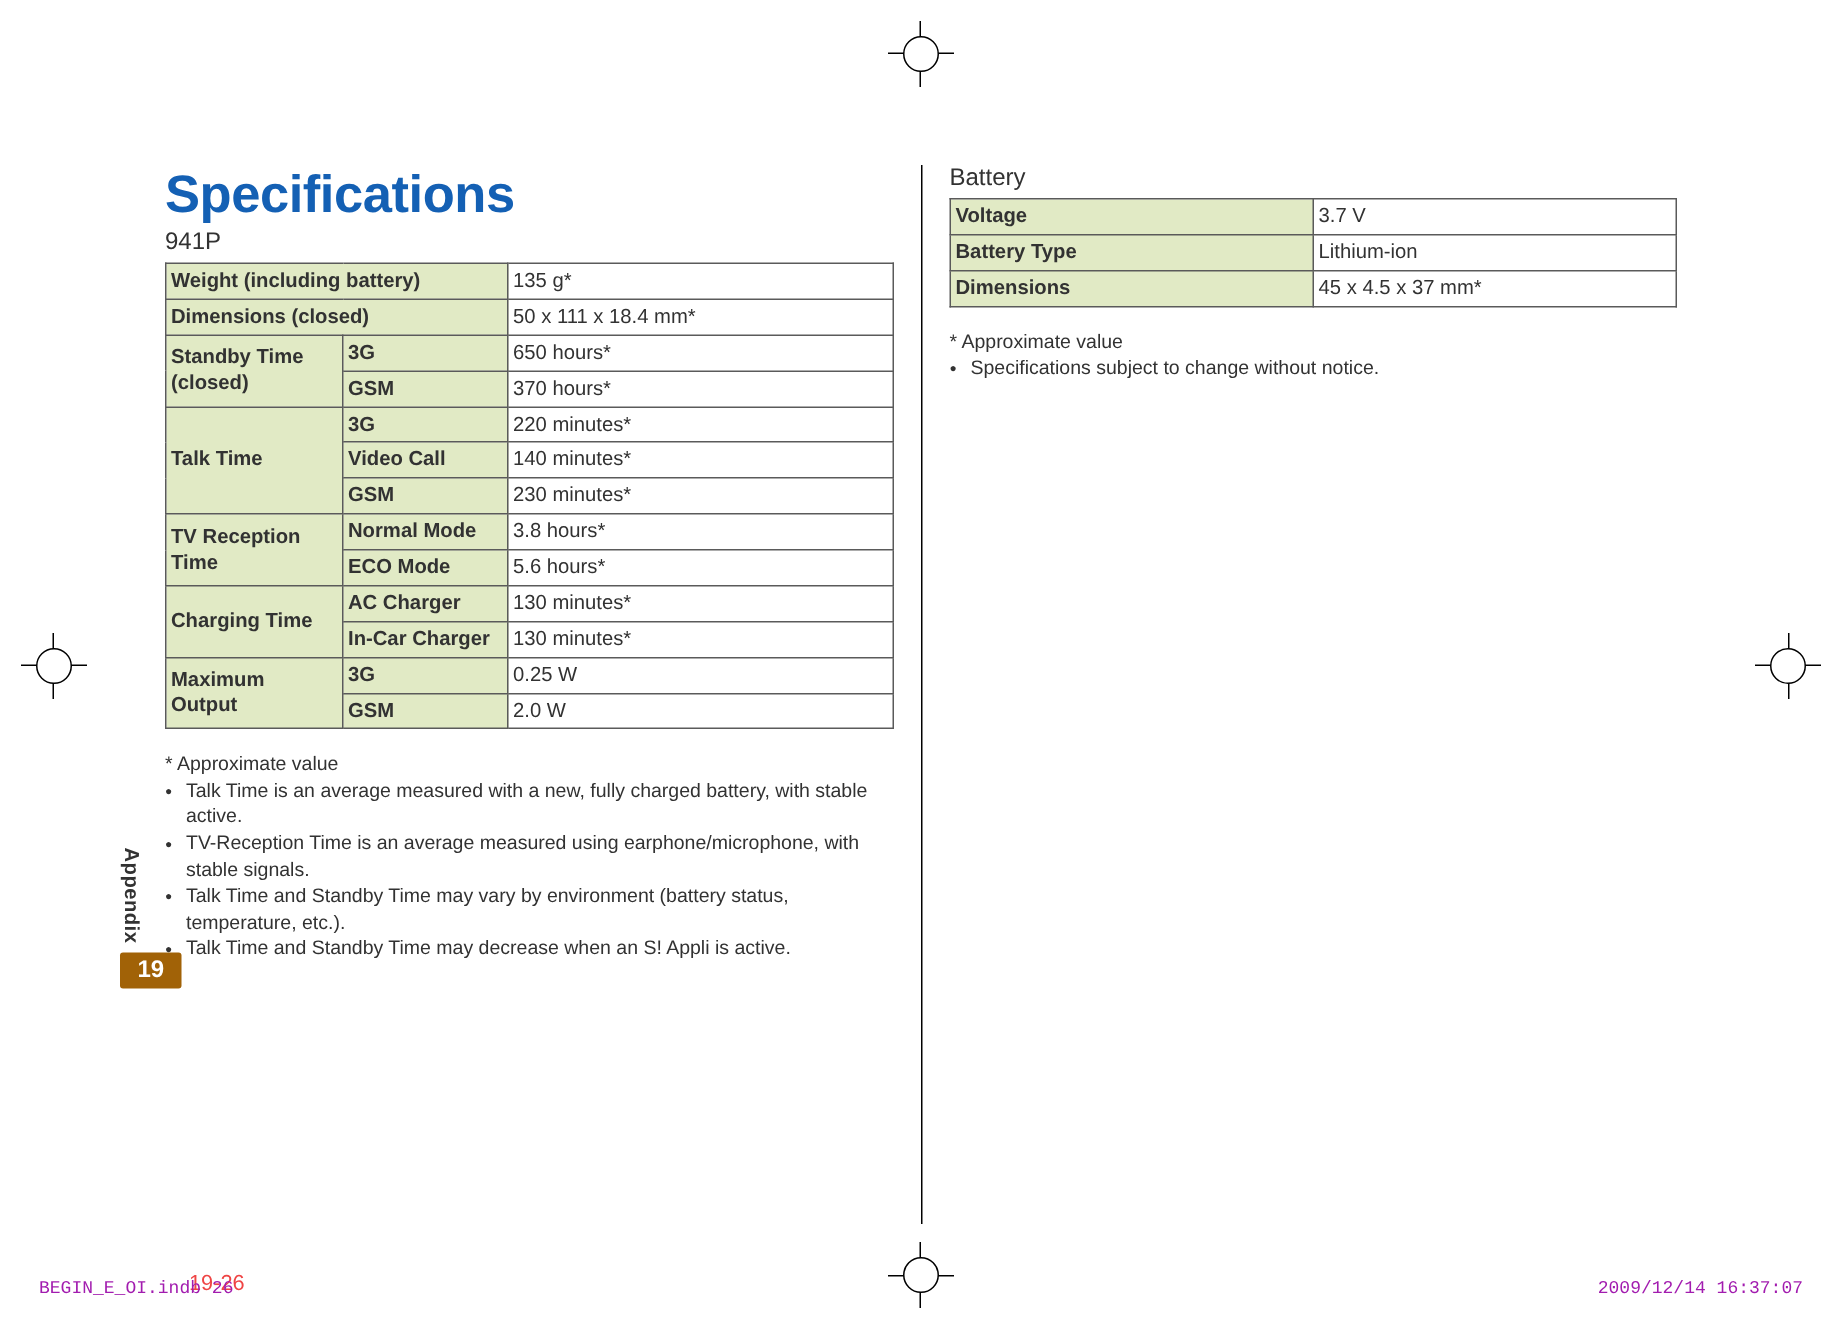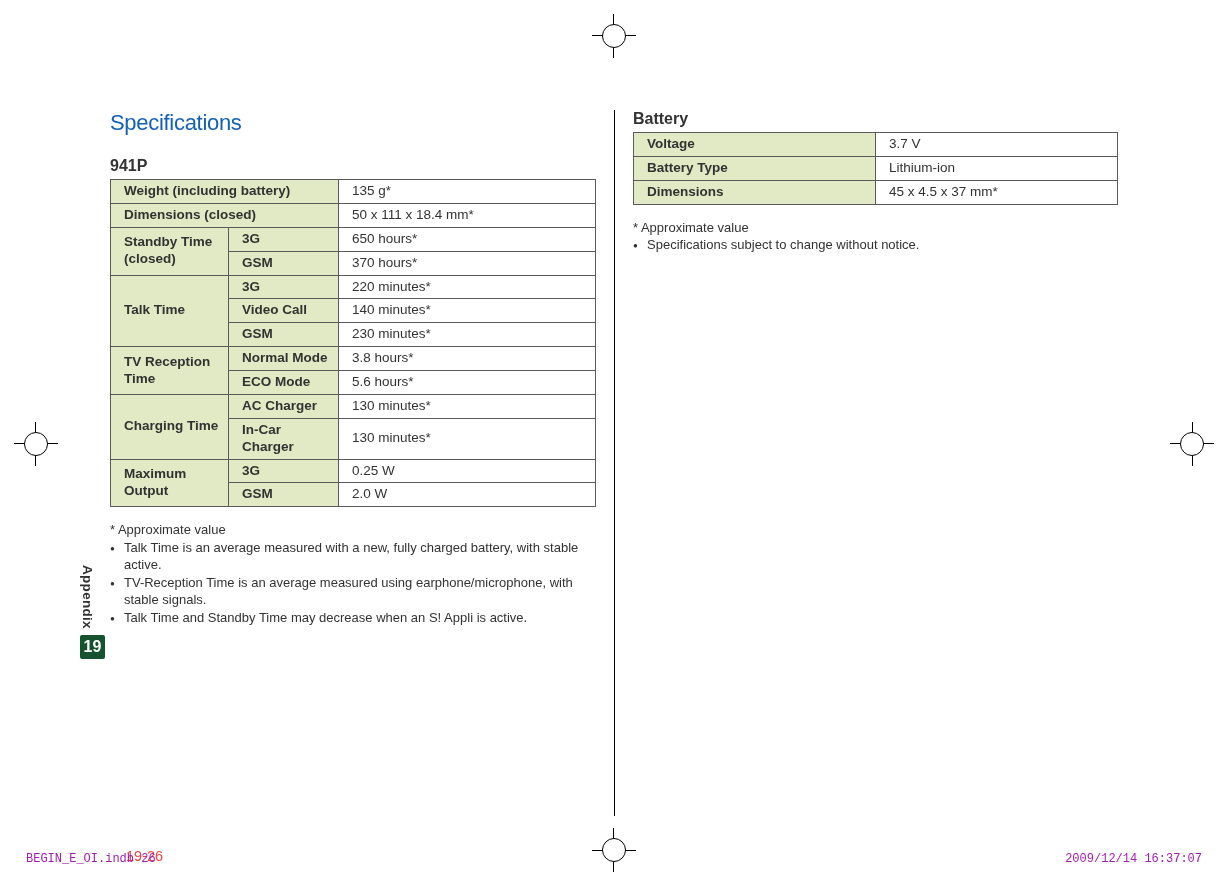--- a/index.html
+++ b/index.html
@@ -32,40 +32,40 @@
     padding-right: 18px;
     position: relative;
   }
   .col.right {
     padding-left: 18px;
     padding-right: 0;
     border-left: 0.5px solid #000;
   }
   h1 {
     color: #1460b4;
-    font-size: 22px;
-    font-weight: 400;
+    font-size: 35px;
+    font-weight: 700;
     letter-spacing: -0.3px;
-    margin-bottom: 21px;
+    margin-bottom: 3px;
   }
   h2 {
     font-size: 16px;
-    font-weight: 700;
+    font-weight: 400;
     color: #323232;
     margin-bottom: 4px;
   }
   table {
     width: 100%;
     border-collapse: collapse;
     font-size: 13.5px;
     line-height: 1.25;
   }
   td {
     border: 1px solid #5a5a5a;
-    padding: 3px 7px 3px 13px;
+    padding: 3px 7px 3px 3px;
     vertical-align: middle;
   }
   td.h {
     background: #e1eac5;
     font-weight: 700;
   }
   .footnotes {
     font-size: 13px;
     line-height: 1.35;
     margin-top: 14px;
@@ -80,25 +80,25 @@
     top: 455px;
     width: 25px;
   }
   .side-label {
     writing-mode: vertical-rl;
     font-weight: 700;
     font-size: 13.5px;
     letter-spacing: 0.3px;
   }
   .chapter-box {
-    background: #14532d;
+    background: #a16207;
     color: #fff;
     font-weight: 700;
     font-size: 16px;
-    width: 25px;
+    width: 41px;
     height: 24px;
     display: flex;
     align-items:center;
     justify-content:center;
     margin-top: 6px;
     border-radius: 2px;
   }
   .page-num {
     position: absolute;
     left: 16px;
@@ -221,20 +221,24 @@
       <div class="bullet">
           <span class="dot"></span>
           <span>Talk Time is an average measured with a new, fully charged battery, with stable active.</span>
         </div>
       <div class="bullet">
           <span class="dot"></span>
           <span>TV-Reception Time is an average measured using earphone/microphone, with stable signals.</span>
         </div>
       <div class="bullet">
           <span class="dot"></span>
+          <span>Talk Time and Standby Time may vary by environment (battery status, temperature, etc.).</span>
+        </div>
+      <div class="bullet">
+          <span class="dot"></span>
           <span>Talk Time and Standby Time may decrease when an S! Appli is active.</span>
         </div>
     </div>
 
     <div class="page-num">19-26</div>
   </div>
 
   <div class="col right">
     <h2>Battery</h2>
     <table>

